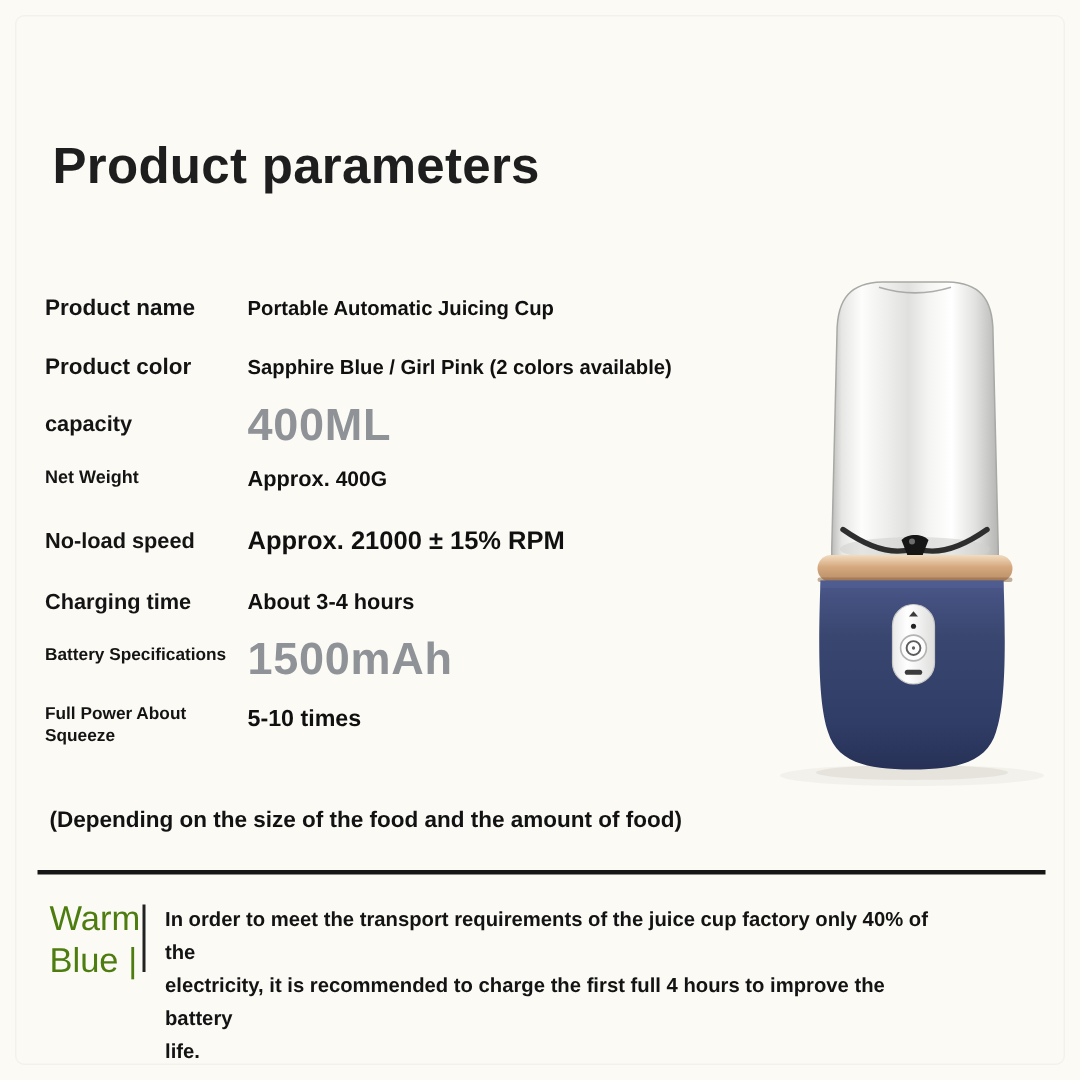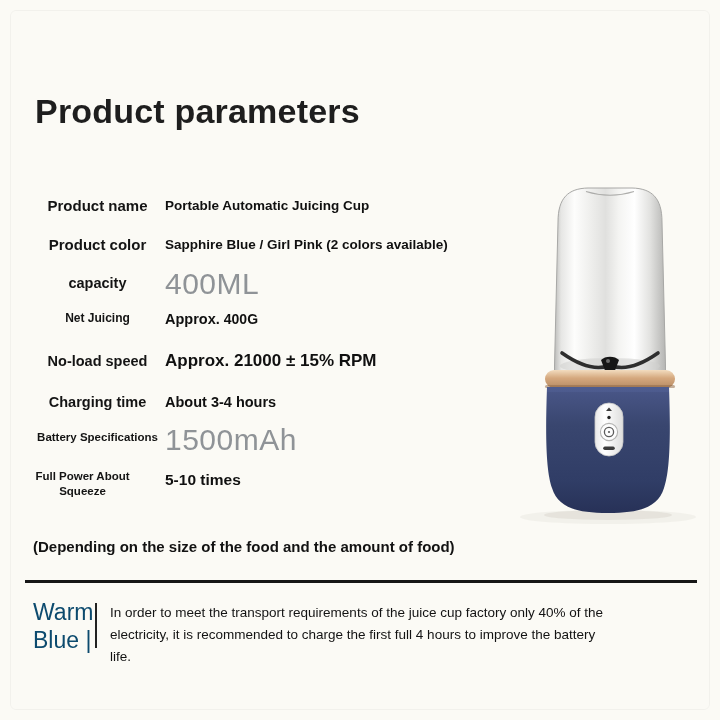--- a/index.html
+++ b/index.html
@@ -11,52 +11,52 @@
   }
   .frame {
     position:absolute; inset:10px;
     border:1px solid rgba(0,0,0,0.035); border-radius:6px;
     pointer-events:none;
   }
   .page-title {
     position:absolute; left:35px; top:92px;
     font-size:34px; font-weight:600; color:#1e1e1e; letter-spacing:0.2px;
   }
-  .row { position:absolute; left:30px; display:flex; align-items:flex-start; width:480px;text-align:center; }
+  .row { position:absolute; left:30px; display:flex; align-items:flex-start; width:480px; }
   .lbl { flex:0 0 135px; color:#141414; font-weight:700; }
   .val { color:#101010; font-weight:700; }
   .lbl-15 { font-size:15px; }
   .lbl-14 { font-size:14.5px; }
   .lbl-12 { font-size:12px; }
   .lbl-11 { font-size:11.5px; line-height:15px; }
   .lbl-wrap { display:block; width:105px; }
   .val-13 { font-size:13.5px; padding-top:1px; }
   .val-14 { font-size:14.5px; }
   .val-17 { font-size:17px; margin-top:-2px; }
   .val-15 { font-size:15.5px; margin-top:2px; }
-  .val-big { font-size:30px; font-weight:400; color:#8f9397; letter-spacing:0.5px; margin-top:-8px; }
+  .val-big { font-size:30px; font-weight:700; color:#8f9397; letter-spacing:0.5px; margin-top:-8px; }
   .val-small-unit { font-size:14px; font-weight:700; margin-left:4px; }
   .note {
     position:absolute; left:33px; top:538px;
     font-size:15px; font-weight:700; color:#121212;
   }
   .hr {
     position:absolute; left:25px; top:580px; width:672px; height:3px;
     background:#161616;
   }
   .wt-title {
     position:absolute; left:33px; top:598px;
-    font-size:23px; font-weight:500; color:#0c4a6e; line-height:28px;
+    font-size:23px; font-weight:500; color:#4d7c0f; line-height:28px;
   }
   .wt-divider {
     position:absolute; left:95px; top:603px; width:2px; height:45px; background:#222;
   }
   .wt-body {
     position:absolute; left:110px; top:602px; width:525px;
-    font-size:13.5px; font-weight:400; color:#131313; line-height:22px;
+    font-size:13.5px; font-weight:700; color:#131313; line-height:22px;
   }
   .product-svg { position:absolute; left:500px; top:160px; }
 </style>
 </head>
 <body>
 
 <div class="page">
   <div class="frame"></div>
 
   <h1 class="page-title">Product parameters</h1>
@@ -70,21 +70,21 @@
     <div class="lbl lbl-15">Product color</div>
     <div class="val val-13">Sapphire Blue / Girl Pink (2 colors available)</div>
   </div>
 
   <div class="row" style="top:275px">
     <div class="lbl lbl-14">capacity</div>
     <div class="val val-big">400ML</div>
   </div>
 
   <div class="row" style="top:311px">
-    <div class="lbl lbl-12">Net Juicing</div>
+    <div class="lbl lbl-12">Net Weight</div>
     <div class="val val-14">
       <span>Approx.</span><span class="val-small-unit">400G</span>
     </div>
   </div>
 
   <div class="row" style="top:353px">
     <div class="lbl lbl-14">No-load speed</div>
     <div class="val val-17">Approx. 21000 ± 15% RPM</div>
   </div>
 

